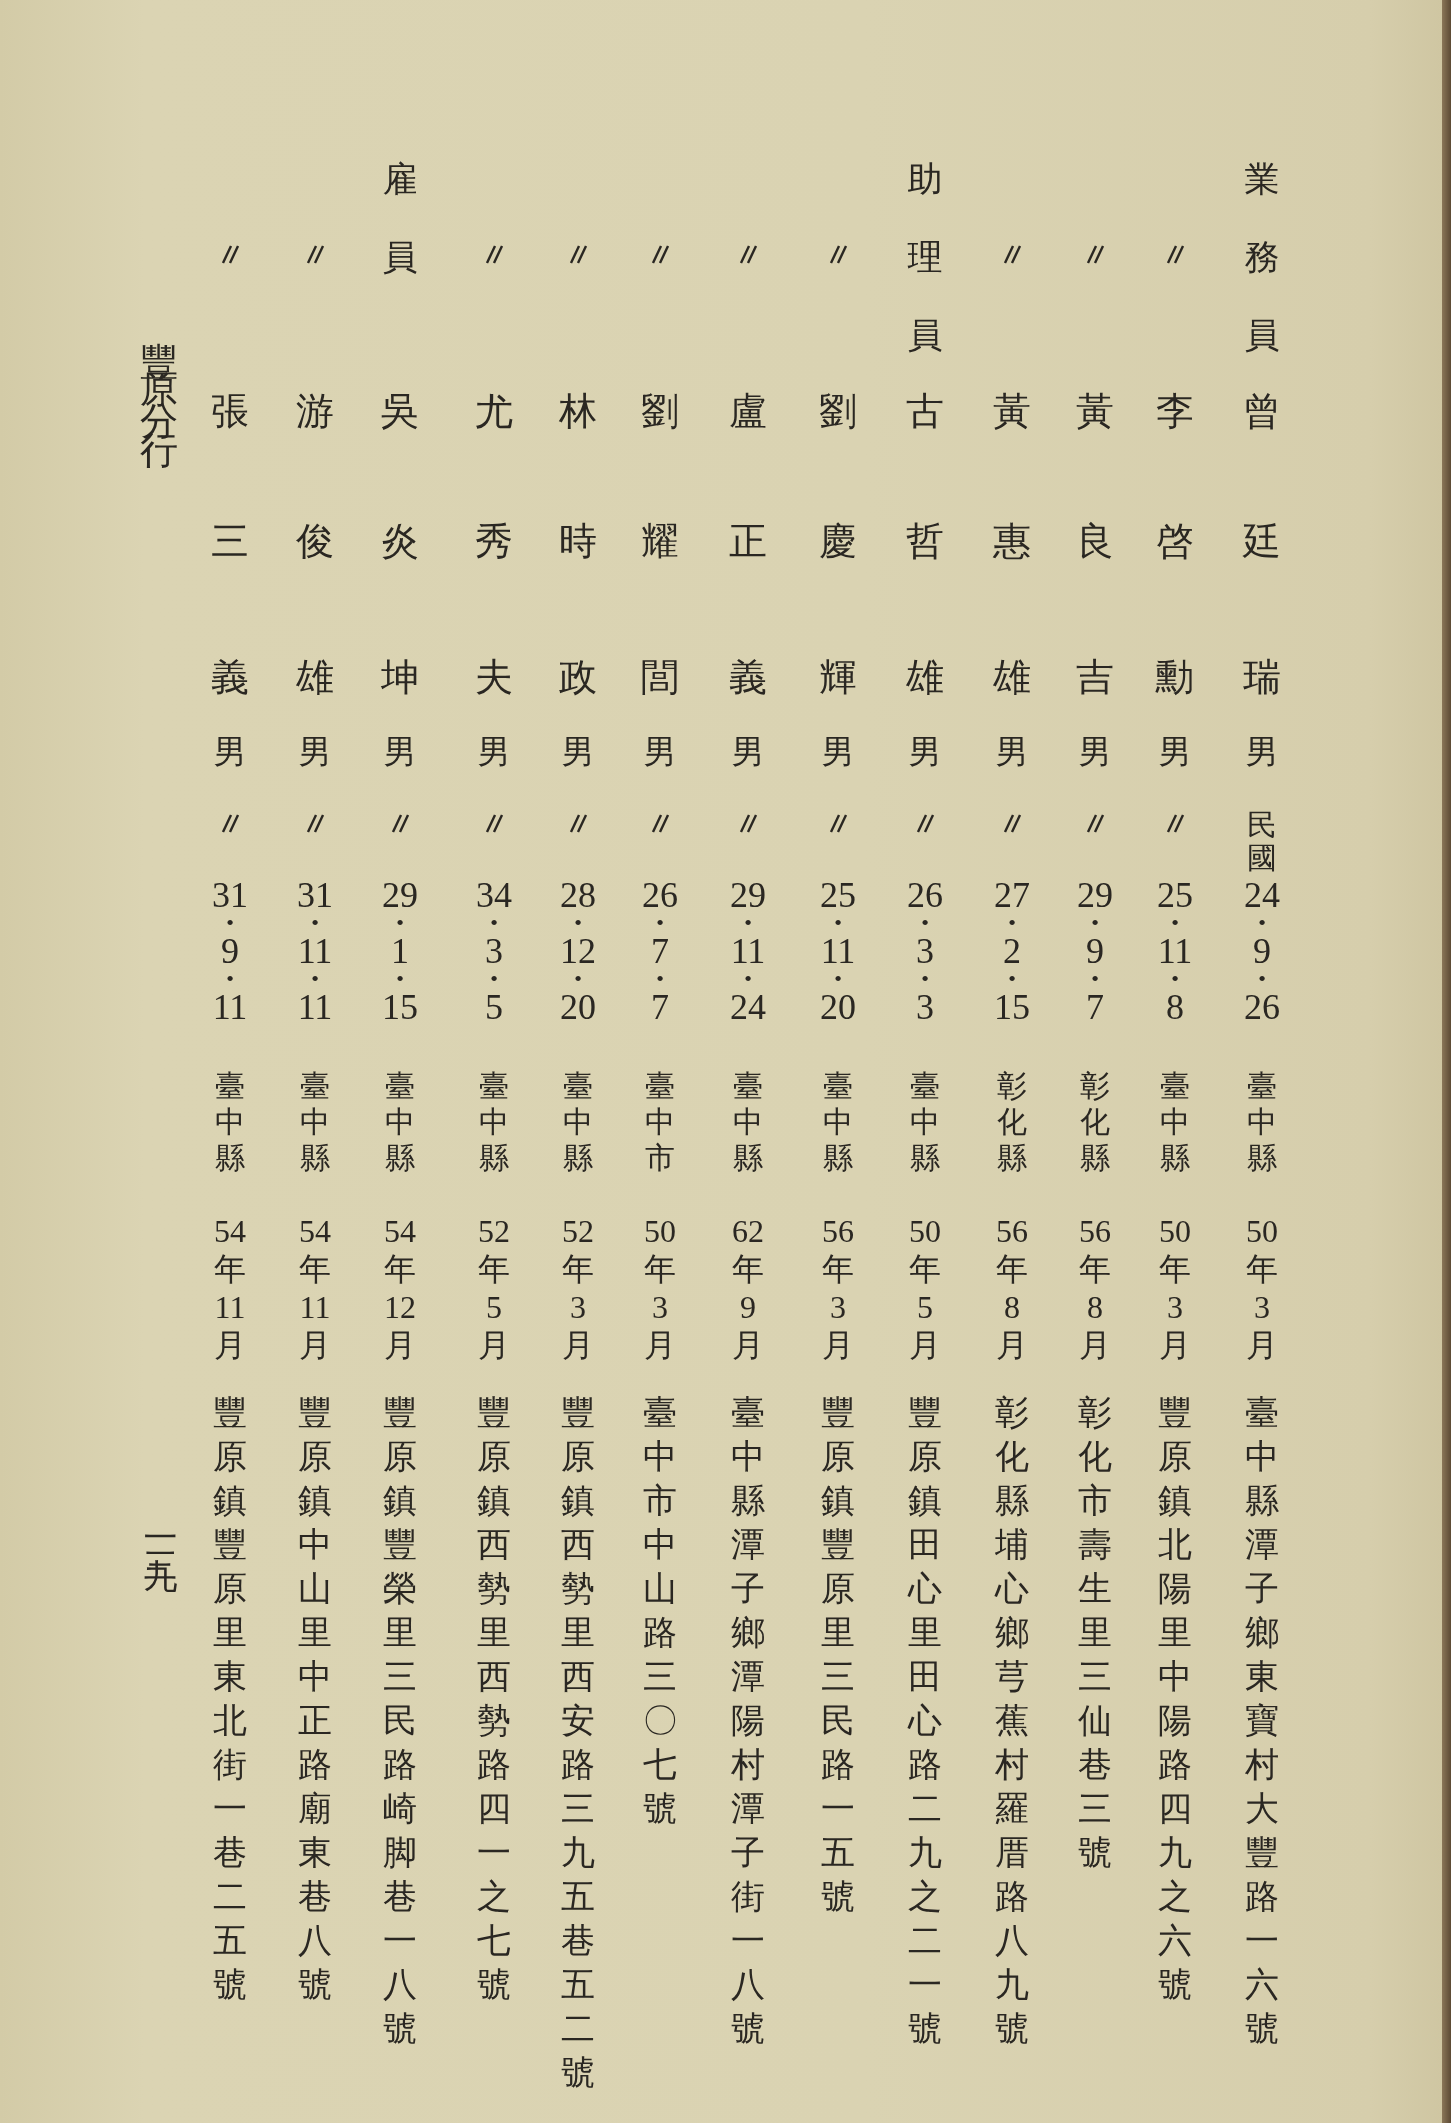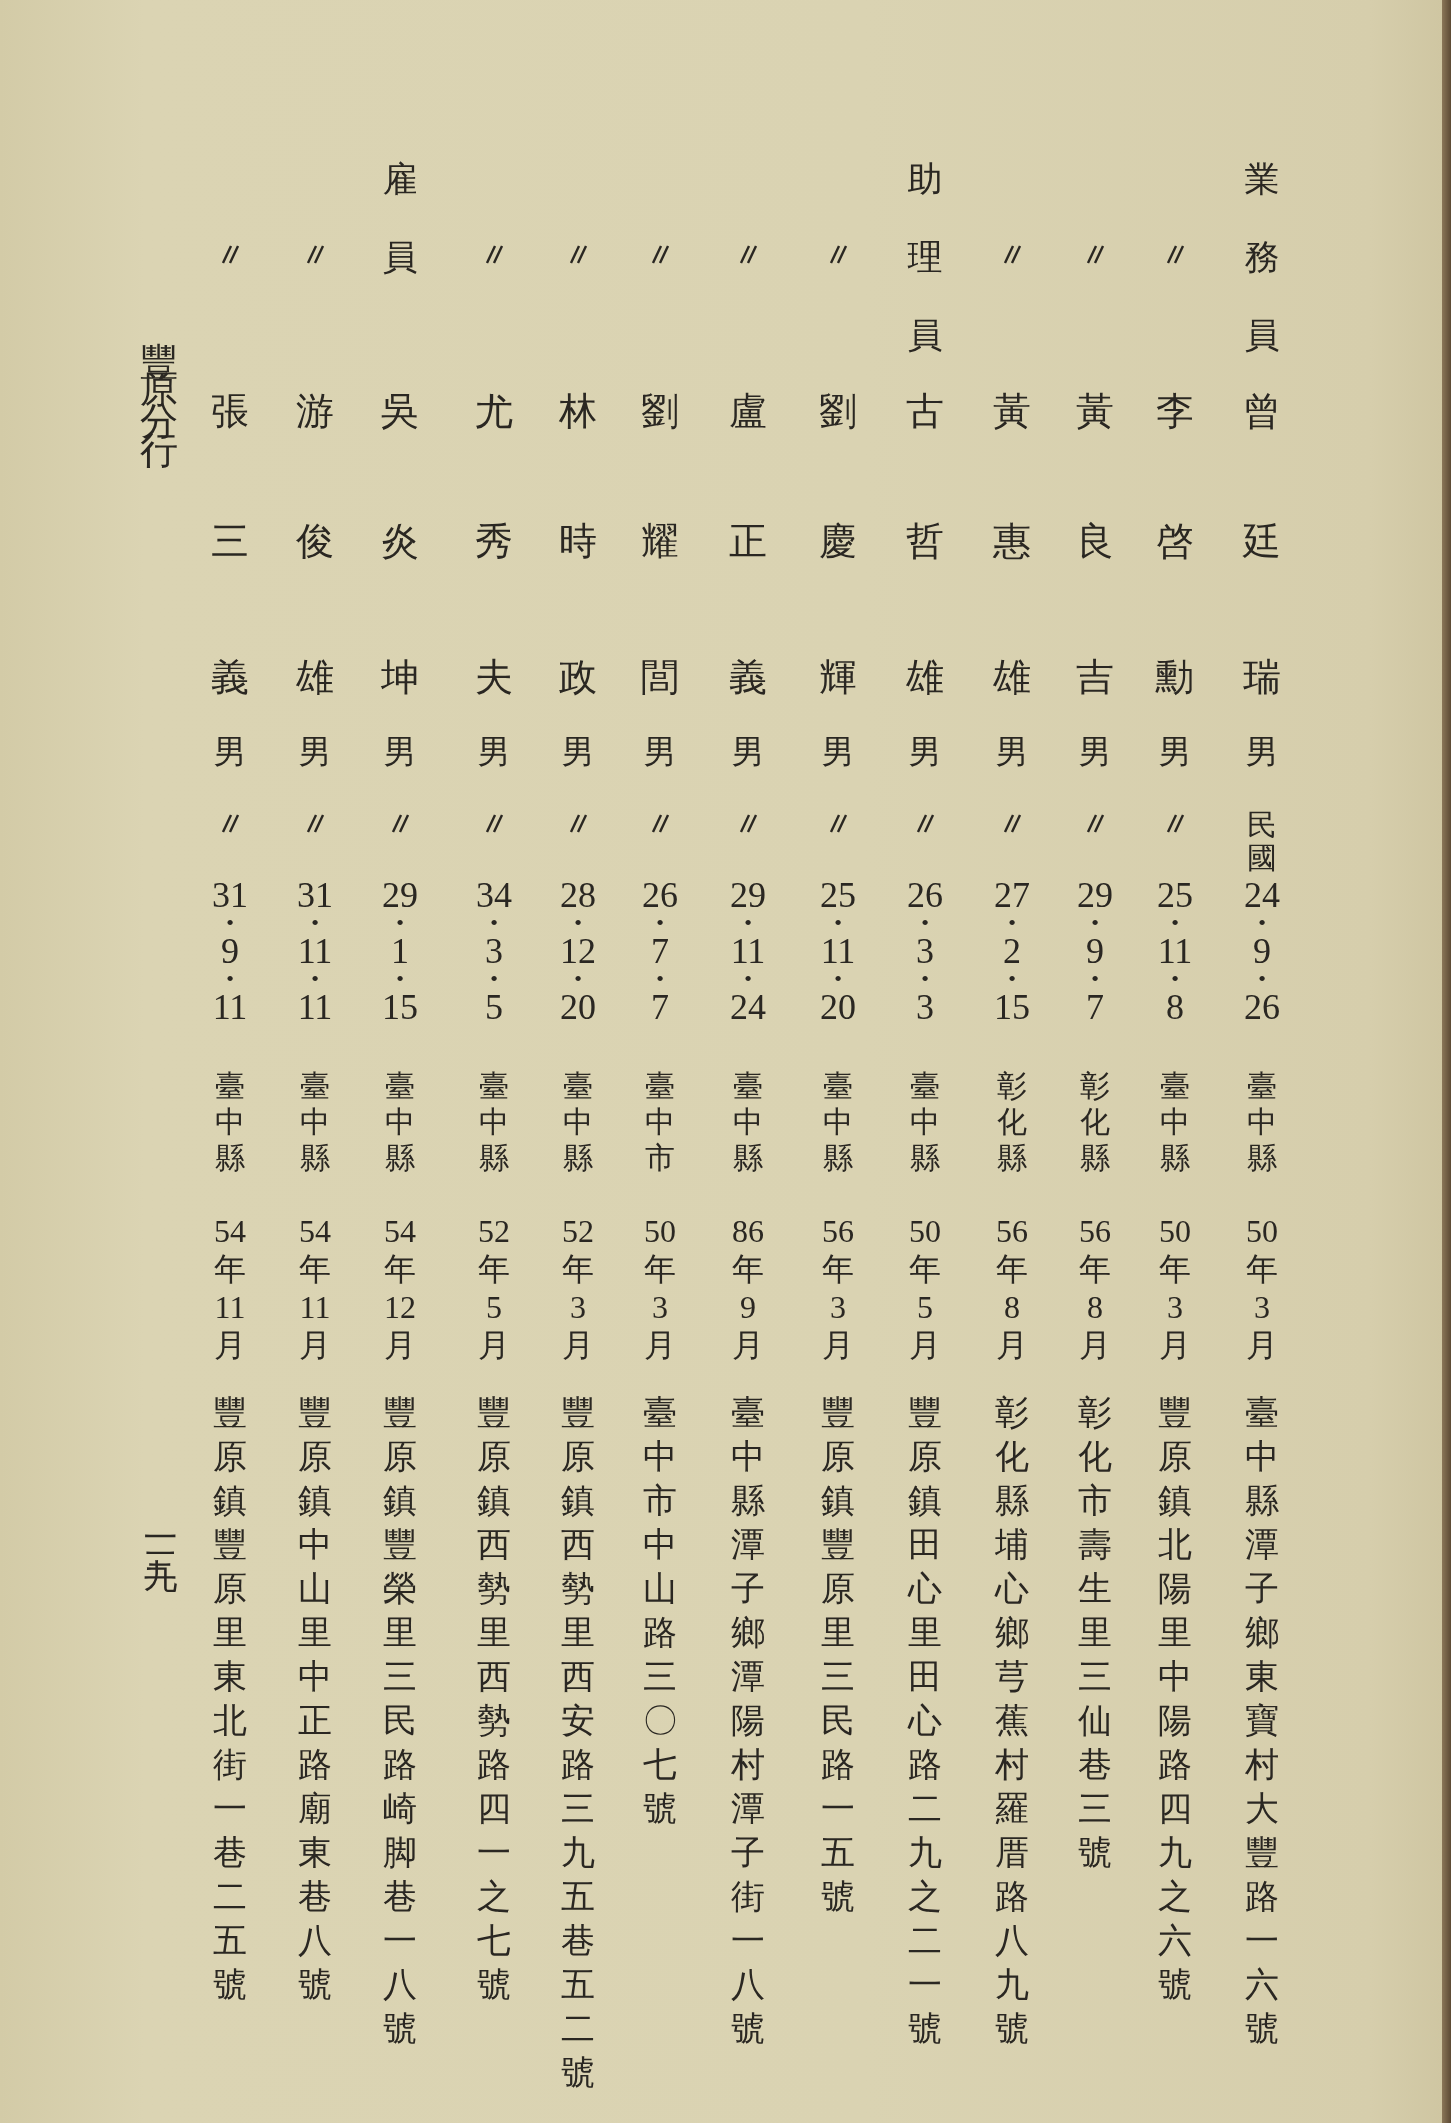--- a/index.html
+++ b/index.html
@@ -350,21 +350,21 @@
         <span>11</span>
         <span class="dot">•</span>
         <span>24</span>
       </div>
       <div class="v stack" style="top:1068px; font-size:30px; line-height:36px;">
         <span>臺</span>
         <span>中</span>
         <span>縣</span>
       </div>
       <div class="v num stack" style="top:1212px; font-size:32px; line-height:38px;">
-        <span>86</span>
+        <span>62</span>
         <span>年</span>
         <span>9</span>
         <span>月</span>
       </div>
       <div class="addr" style="top:1390px;">
         <span>臺</span>
         <span>中</span>
         <span>縣</span>
         <span>潭</span>
         <span>子</span>

